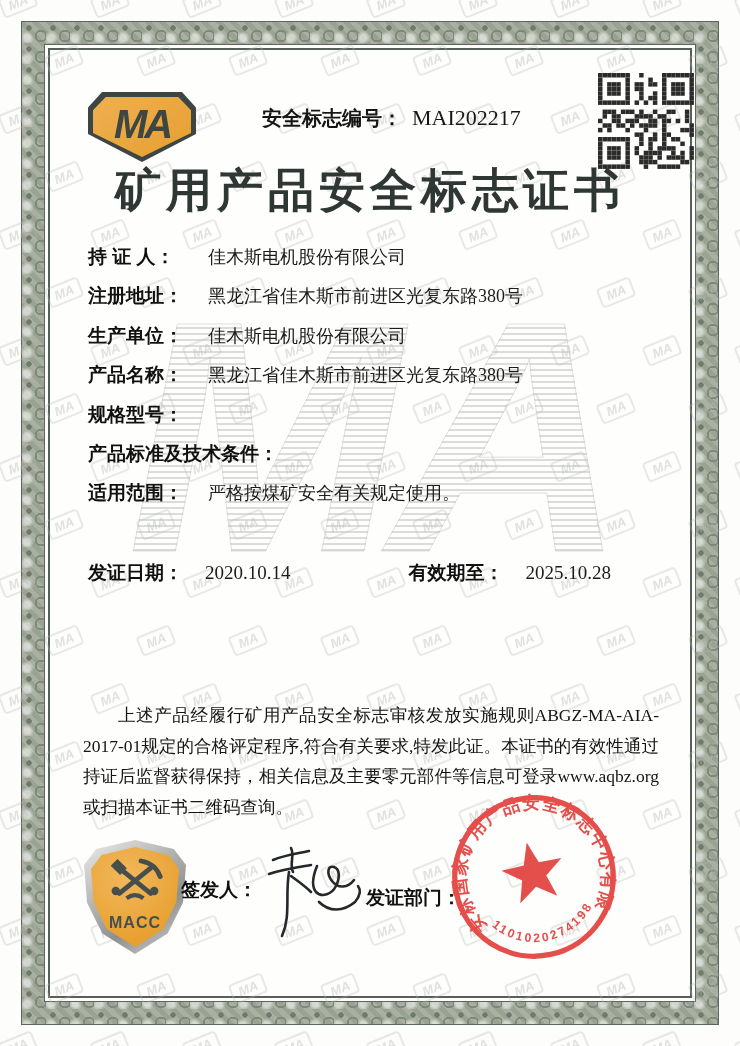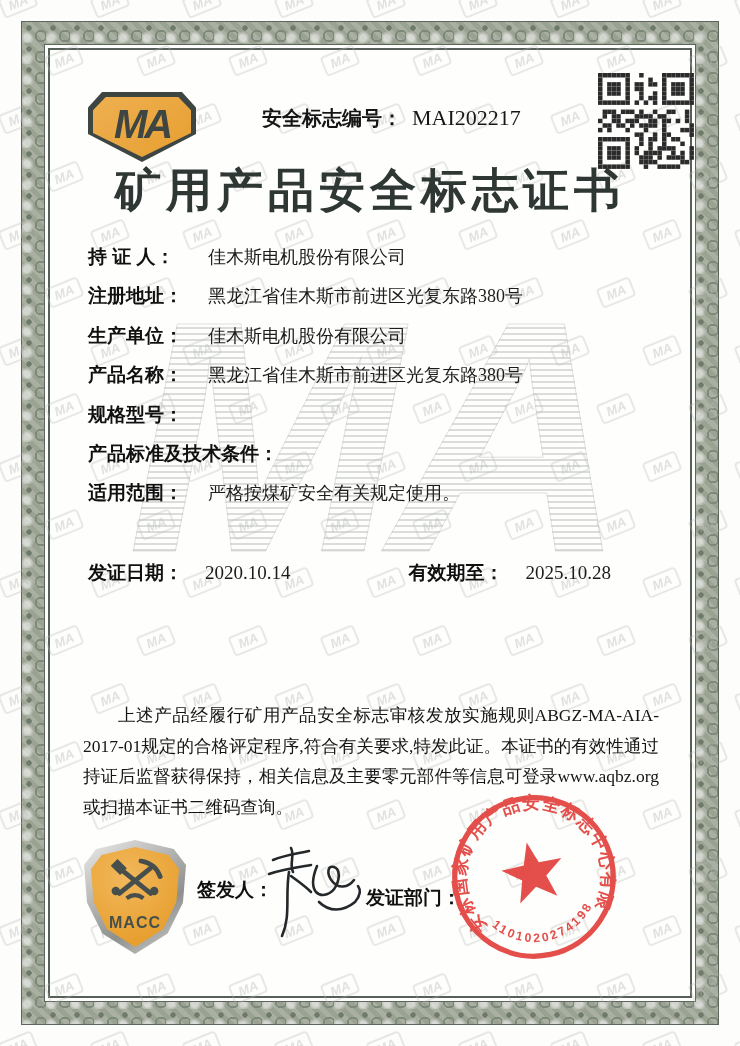--- a/index.html
+++ b/index.html
@@ -70,21 +70,21 @@
   
   .shield{position:absolute;left:84px;top:840px;width:102px;height:114px;
       background:linear-gradient(145deg,#ececea 0%,#b9bab8 35%,#8e908e 65%,#d8d8d6 100%);
       clip-path:polygon(50% 0%,88% 8%,100% 22%,97% 55%,82% 82%,50% 100%,18% 82%,3% 55%,0% 22%,12% 8%);}
   .shield .inner{position:absolute;inset:7px;
       background:radial-gradient(circle at 40% 30%,#f2b85c,#e79f2e 75%);
       clip-path:polygon(50% 0%,88% 8%,100% 22%,97% 55%,82% 82%,50% 100%,18% 82%,3% 55%,0% 22%,12% 8%);}
   .shield svg{position:absolute;left:21px;top:16px;}
   .shield .macc{position:absolute;left:0;bottom:22px;width:100%;text-align:center;
       font:900 16px "Liberation Sans",sans-serif;color:#474f4c;letter-spacing:1px;}
-  .signer-lbl{position:absolute;left:197px;top:877px;font-weight:bold;font-size:19px;color:#101010;}
+  .signer-lbl{position:absolute;left:181px;top:877px;font-weight:bold;font-size:19px;color:#101010;}
   .signature{position:absolute;left:255px;top:842px;}
   .dept-lbl{position:absolute;left:366px;top:885px;font-weight:bold;font-size:19px;color:#101010;}
   .seal{position:absolute;left:446px;top:789px;width:176px;height:176px;opacity:.92;
         mix-blend-mode:multiply;}
 </style>
 </head>
 <body>
 
 <div class="page">
 

